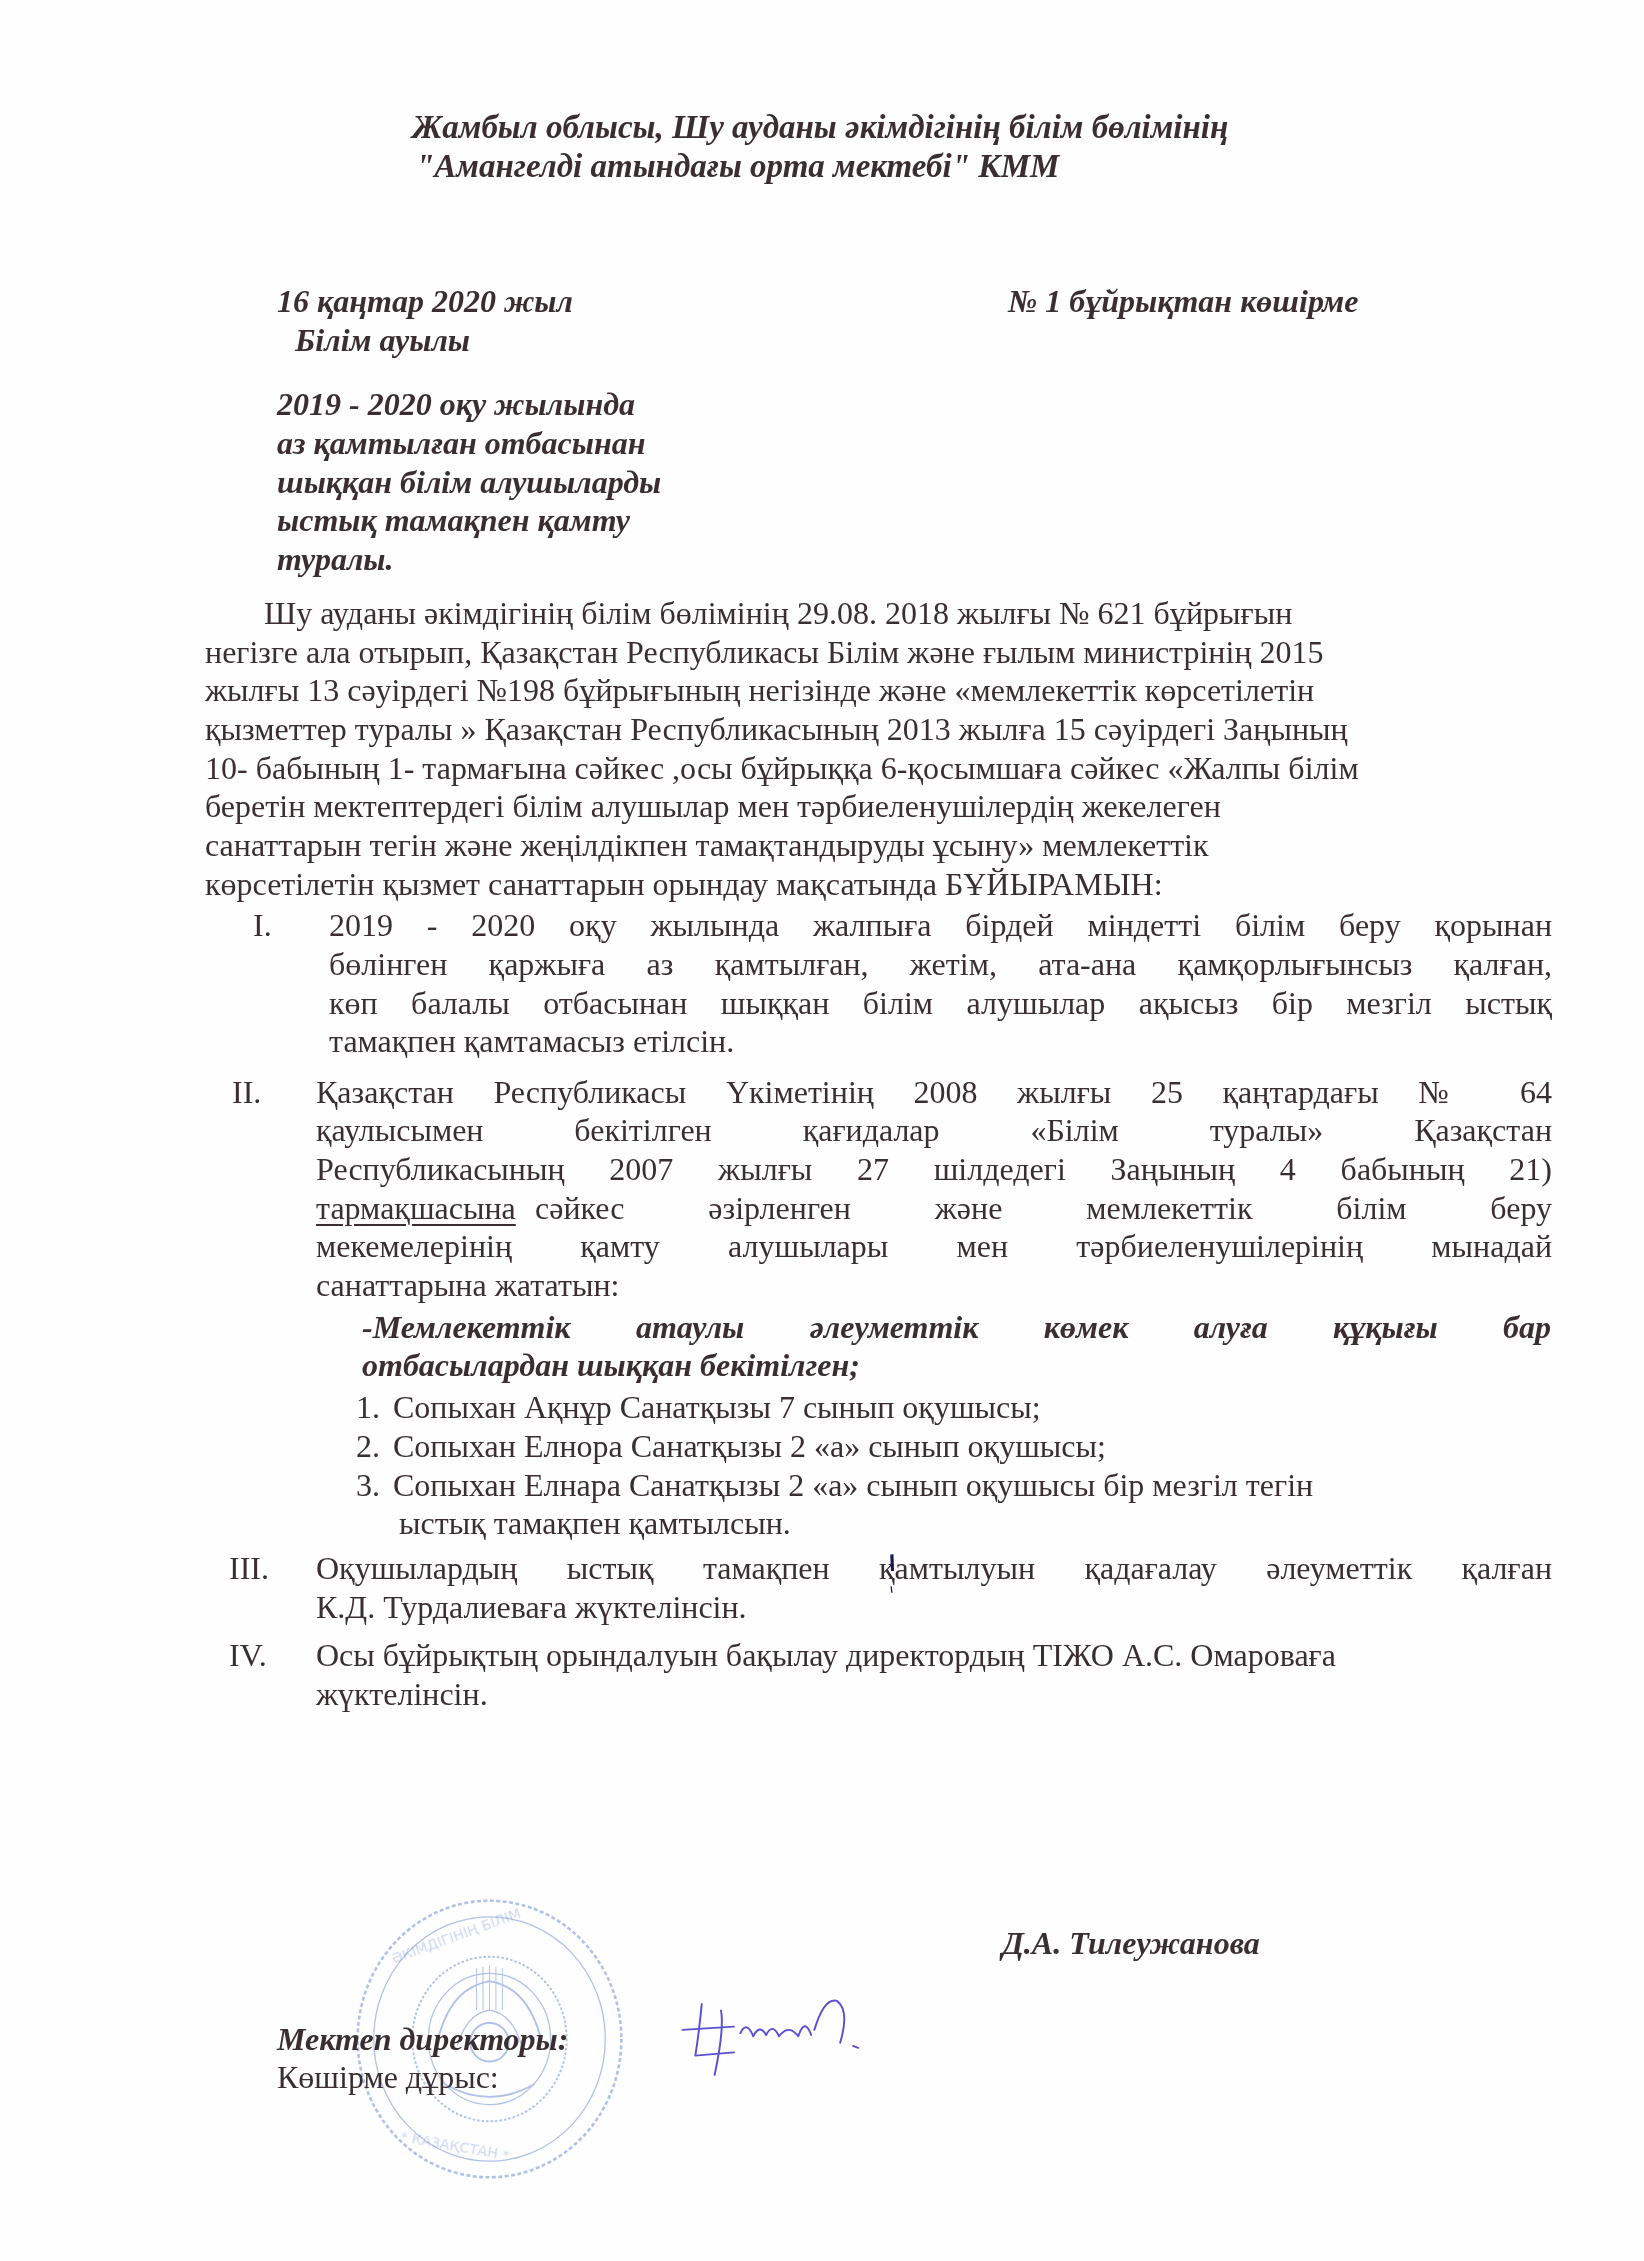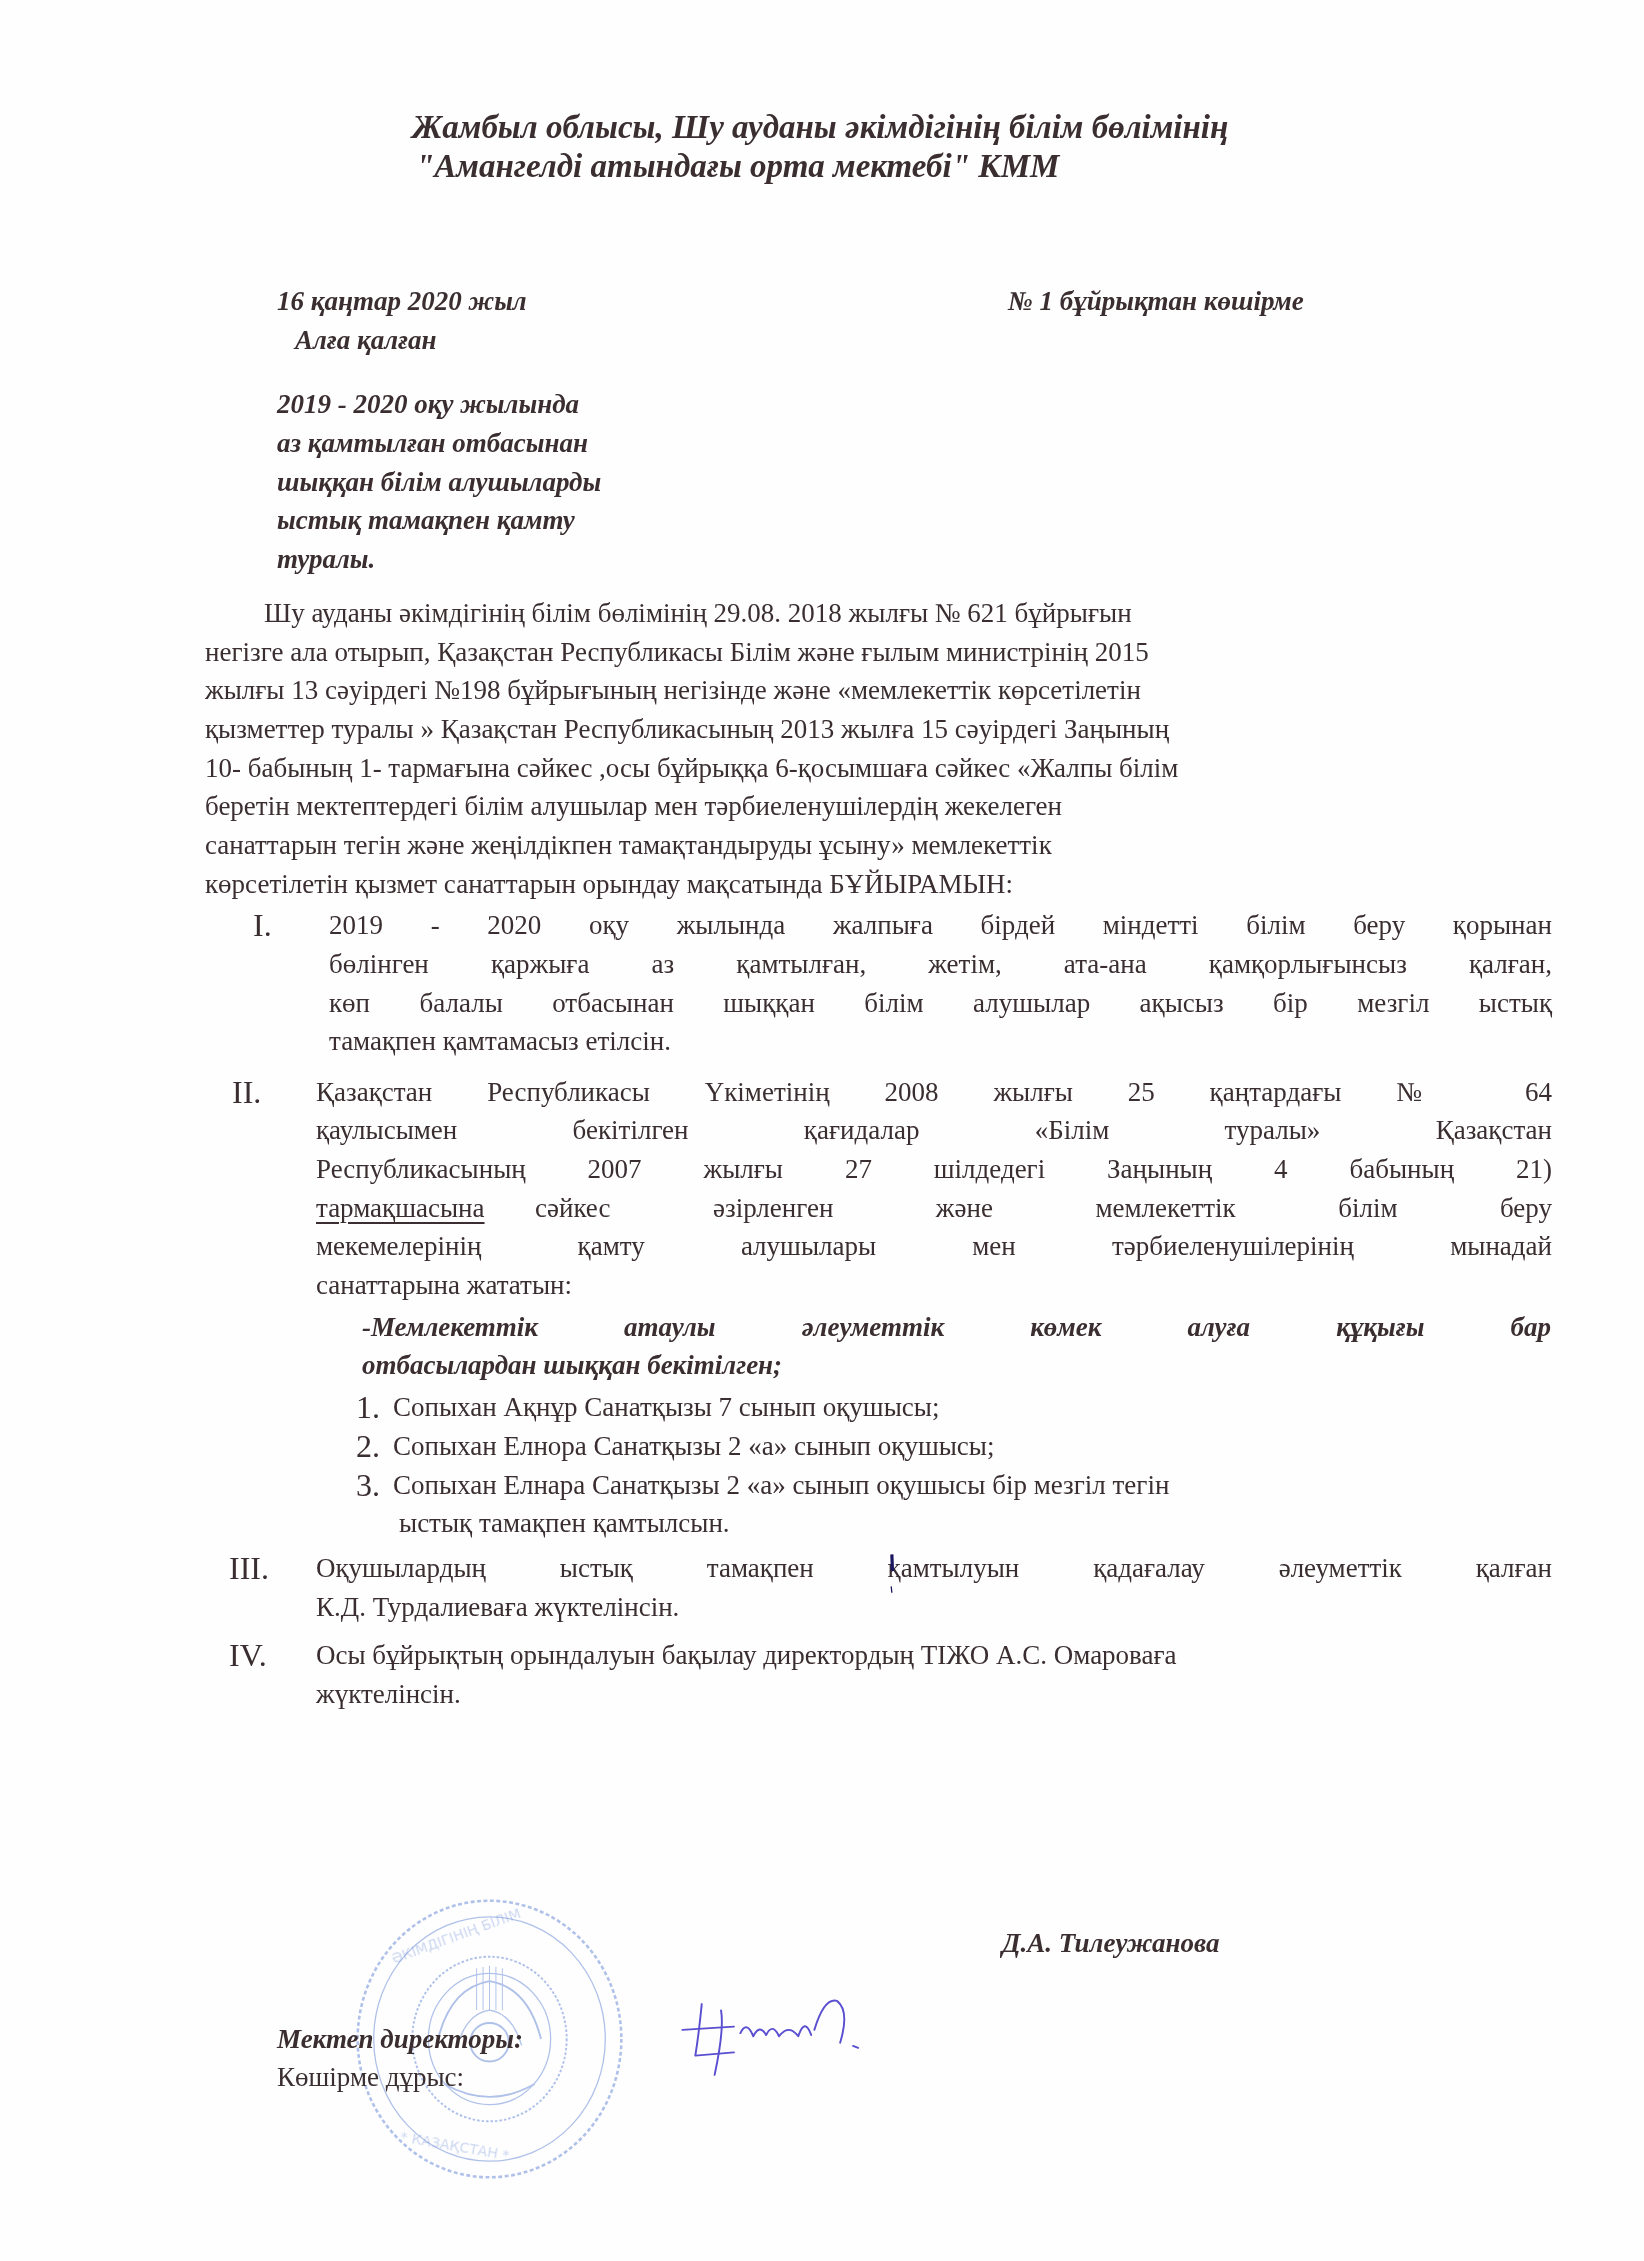--- a/index.html
+++ b/index.html
@@ -1,38 +1,38 @@
 <!DOCTYPE html>
 <html style="font-size:10.3px"><head>
 <meta charset="utf-8">
 <style>
   html, body { margin: 0; padding: 0; background: #ffffff; }
   body { width: 1644px; height: 2261px; position: relative; overflow: hidden;
          font-family: "Liberation Serif", "DejaVu Serif", serif; color: #3a2e30; }
   .page { position: absolute; left: 0; top: 0; width: 1644px; height: 2261px; background: #fefefe; }
-  .line { position: absolute; white-space: nowrap; font-size: 27px; line-height: 39px; }
+  .line { position: absolute; white-space: nowrap; font-size: 32px; line-height: 39px; }
   .b { font-weight: bold; font-style: italic; }
   .just { text-align: justify; text-align-last: justify; white-space: normal; }
   .u { text-decoration: underline; text-underline-offset: 5.2px; text-decoration-thickness: 1.9px; }
   .num { position: absolute; font-size: 32px; line-height: 39px; }
   .stamp { position: absolute; left: 348px; top: 1891px; width: 283px; height: 296px; }
   .sig { position: absolute; left: 676px; top: 1991px; width: 206px; height: 97px; }
   .tick { position: absolute; left: 888px; top: 1794px; width: 7.7px; height: 45px; }
 </style>
 </head>
 <body>
 
 <div class="page">
 
   <div class="line b" style="left:412px; top:108px; font-size:33px;">Жамбыл облысы, Шу ауданы әкімдігінің білім бөлімінің</div>
   <div class="line b" style="left:416px; top:147px; font-size:33px;">"Амангелді атындағы орта мектебі" КММ</div>
 
   <div class="line b" style="left:277px; top:282px;">16 қаңтар  2020 жыл</div>
   <div class="line b" style="left:1008px; top:282px;">№ 1  бұйрықтан көшірме</div>
-  <div class="line b" style="left:295px; top:321px;">Алға қалған</div>
+  <div class="line b" style="left:295px; top:321px;">Білім ауылы</div>
 
   <div>
     <div class="line b" style="left:277px; top:385px;">2019 - 2020 оқу жылында</div>
     <div class="line b" style="left:277px; top:424px;">аз қамтылған отбасынан</div>
     <div class="line b" style="left:277px; top:463px;">шыққан білім алушыларды</div>
     <div class="line b" style="left:277px; top:501px;">ыстық тамақпен қамту</div>
     <div class="line b" style="left:277px; top:540px;">туралы.</div>
   </div>
 
   <div>

